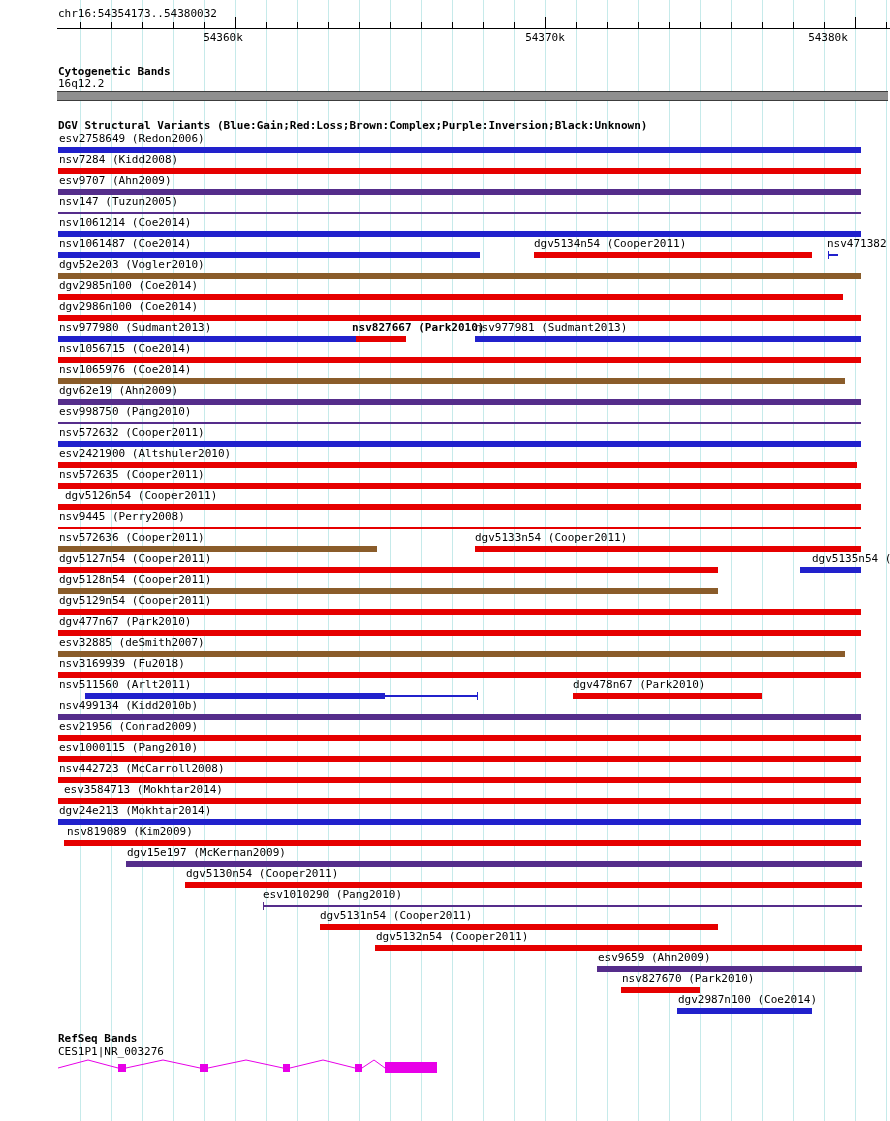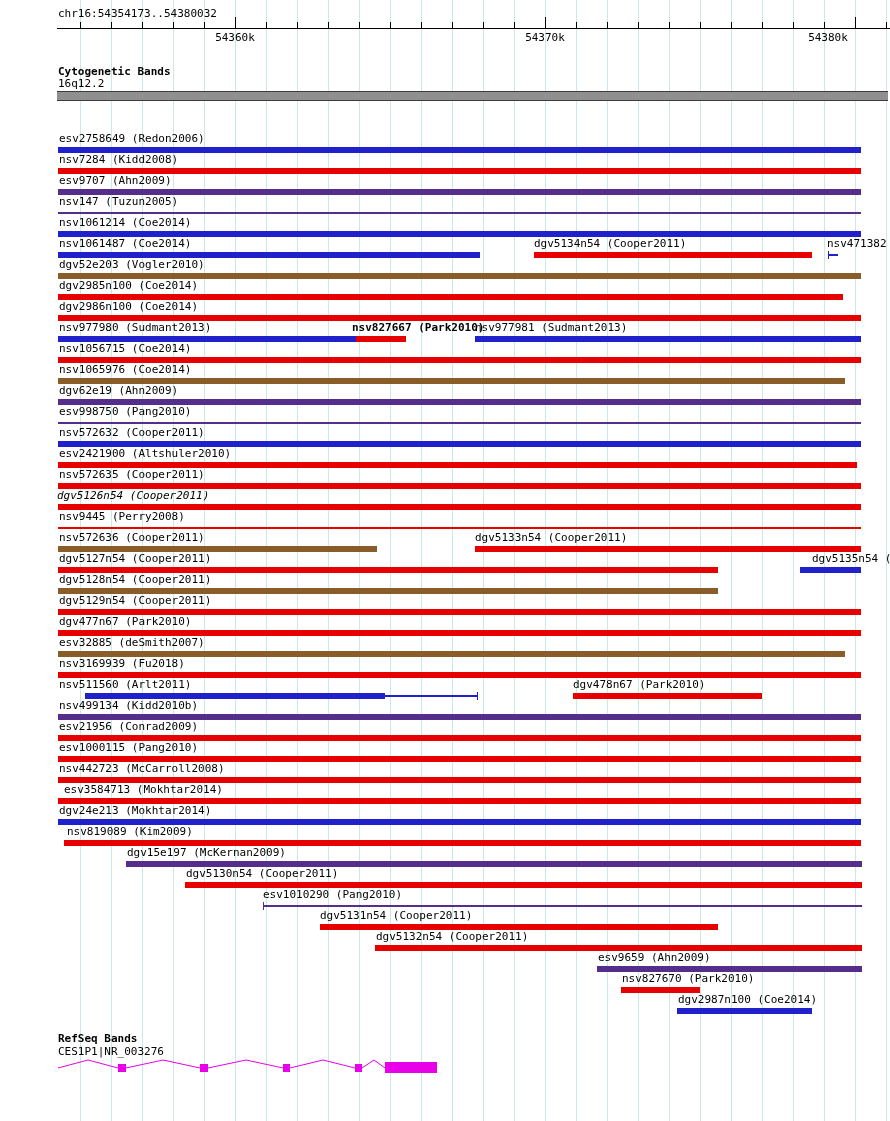--- a/index.html
+++ b/index.html
@@ -84,31 +84,32 @@
       <div class="tick-minor" style="left: 638px;"></div>
       <div class="tick-minor" style="left: 669px;"></div>
       <div class="tick-minor" style="left: 700px;"></div>
       <div class="tick-minor" style="left: 731px;"></div>
       <div class="tick-minor" style="left: 762px;"></div>
       <div class="tick-minor" style="left: 793px;"></div>
       <div class="tick-minor" style="left: 824px;"></div>
       <div class="tick-minor" style="left: 855px;"></div>
       <div class="tick-minor" style="left: 886px;"></div>
       <div class="tick-major" style="left: 235px;"></div>
-      <div class="tick-label" style="left: 205px;">54360k</div>
+      <div class="tick-label" style="left: 193px;">54360k</div>
       <div class="tick-major" style="left: 545px;"></div>
       <div class="tick-label" style="left: 515px;">54370k</div>
       <div class="tick-major" style="left: 855px;"></div>
       <div class="tick-label" style="left: 798px;">54380k</div>
     </div>
 
   <div class="cyto-title b">Cytogenetic Bands</div>
   <div class="band-label">16q12.2</div>
   <div class="band-bar" id="band-bar" style="left: 57px; width: 831px;"></div>
 
+  <div class="dgv-title b">DGV Structural Variants (Blue:Gain;Red:Loss;Brown:Complex;Purple:Inversion;Black:Unknown)</div>
   <div class="abs" id="dgv-rows" style="left:0;top:0;width:890px;height:1121px;">
       <span class="vlabel" style="left: 59px; top: 133px; text-align: right;">esv2758649 (Redon2006)</span>
       <div class="vbar" style="top: 147px; left: 58px; width: 803px; background: rgb(33, 33, 204);"></div>
       <span class="vlabel" style="left: 59px; top: 154px;">nsv7284 (Kidd2008)</span>
       <div class="vbar" style="top: 168px; left: 58px; width: 803px; background: rgb(230, 0, 0);"></div>
       <span class="vlabel" style="left: 59px; top: 175px;">esv9707 (Ahn2009)</span>
       <div class="vbar" style="top: 189px; left: 58px; width: 803px; background: rgb(85, 45, 139);"></div>
       <span class="vlabel" style="left: 59px; top: 196px;">nsv147 (Tuzun2005)</span>
       <div class="vthin" style="top: 212px; left: 58px; width: 803px; background: rgb(85, 45, 139);"></div>
       <span class="vlabel" style="left: 59px; top: 217px;">nsv1061214 (Coe2014)</span>
@@ -139,21 +140,21 @@
       <span class="vlabel" style="left: 59px; top: 385px;">dgv62e19 (Ahn2009)</span>
       <div class="vbar" style="top: 399px; left: 58px; width: 803px; background: rgb(85, 45, 139);"></div>
       <span class="vlabel" style="left: 59px; top: 406px;">esv998750 (Pang2010)</span>
       <div class="vthin" style="top: 422px; left: 58px; width: 803px; background: rgb(85, 45, 139);"></div>
       <span class="vlabel" style="left: 59px; top: 427px;">nsv572632 (Cooper2011)</span>
       <div class="vbar" style="top: 441px; left: 58px; width: 803px; background: rgb(33, 33, 204);"></div>
       <span class="vlabel" style="left: 59px; top: 448px;">esv2421900 (Altshuler2010)</span>
       <div class="vbar" style="top: 462px; left: 58px; width: 799px; background: rgb(230, 0, 0);"></div>
       <span class="vlabel" style="left: 59px; top: 469px;">nsv572635 (Cooper2011)</span>
       <div class="vbar" style="top: 483px; left: 58px; width: 803px; background: rgb(230, 0, 0);"></div>
-      <span class="vlabel" style="left: 57px; top: 490px; font-style: italic;">dgv5126n54 (Cooper2011)</span>
+      <span class="vlabel" style="left: 65px; top: 490px;">dgv5126n54 (Cooper2011)</span>
       <div class="vbar" style="top: 504px; left: 58px; width: 803px; background: rgb(230, 0, 0);"></div>
       <span class="vlabel" style="left: 59px; top: 511px;">nsv9445 (Perry2008)</span>
       <div class="vthin" style="top: 527px; left: 58px; width: 803px; background: rgb(230, 0, 0);"></div>
       <span class="vlabel" style="left: 59px; top: 532px;">nsv572636 (Cooper2011)</span>
       <div class="vbar" style="top: 546px; left: 58px; width: 319px; background: rgb(138, 92, 42);"></div>
       <span class="vlabel" style="left: 475px; top: 532px;">dgv5133n54 (Cooper2011)</span>
       <div class="vbar" style="top: 546px; left: 475px; width: 386px; background: rgb(230, 0, 0);"></div>
       <span class="vlabel" style="left: 59px; top: 553px;">dgv5127n54 (Cooper2011)</span>
       <div class="vbar" style="top: 567px; left: 58px; width: 660px; background: rgb(230, 0, 0);"></div>
       <span class="vlabel" style="left: 812px; top: 553px;">dgv5135n54 (C</span>

